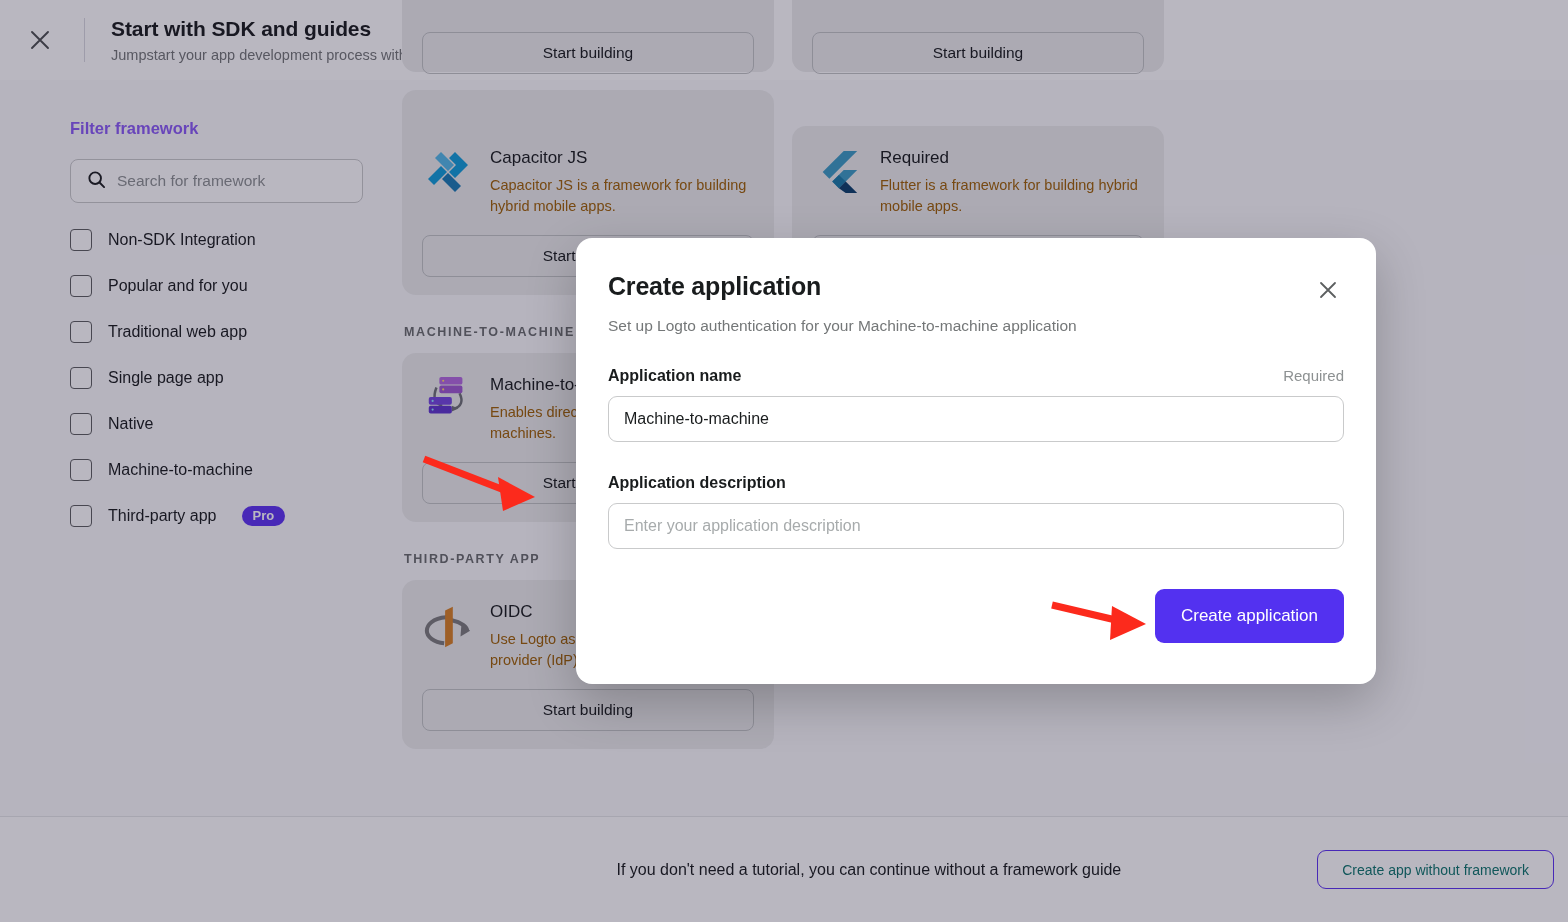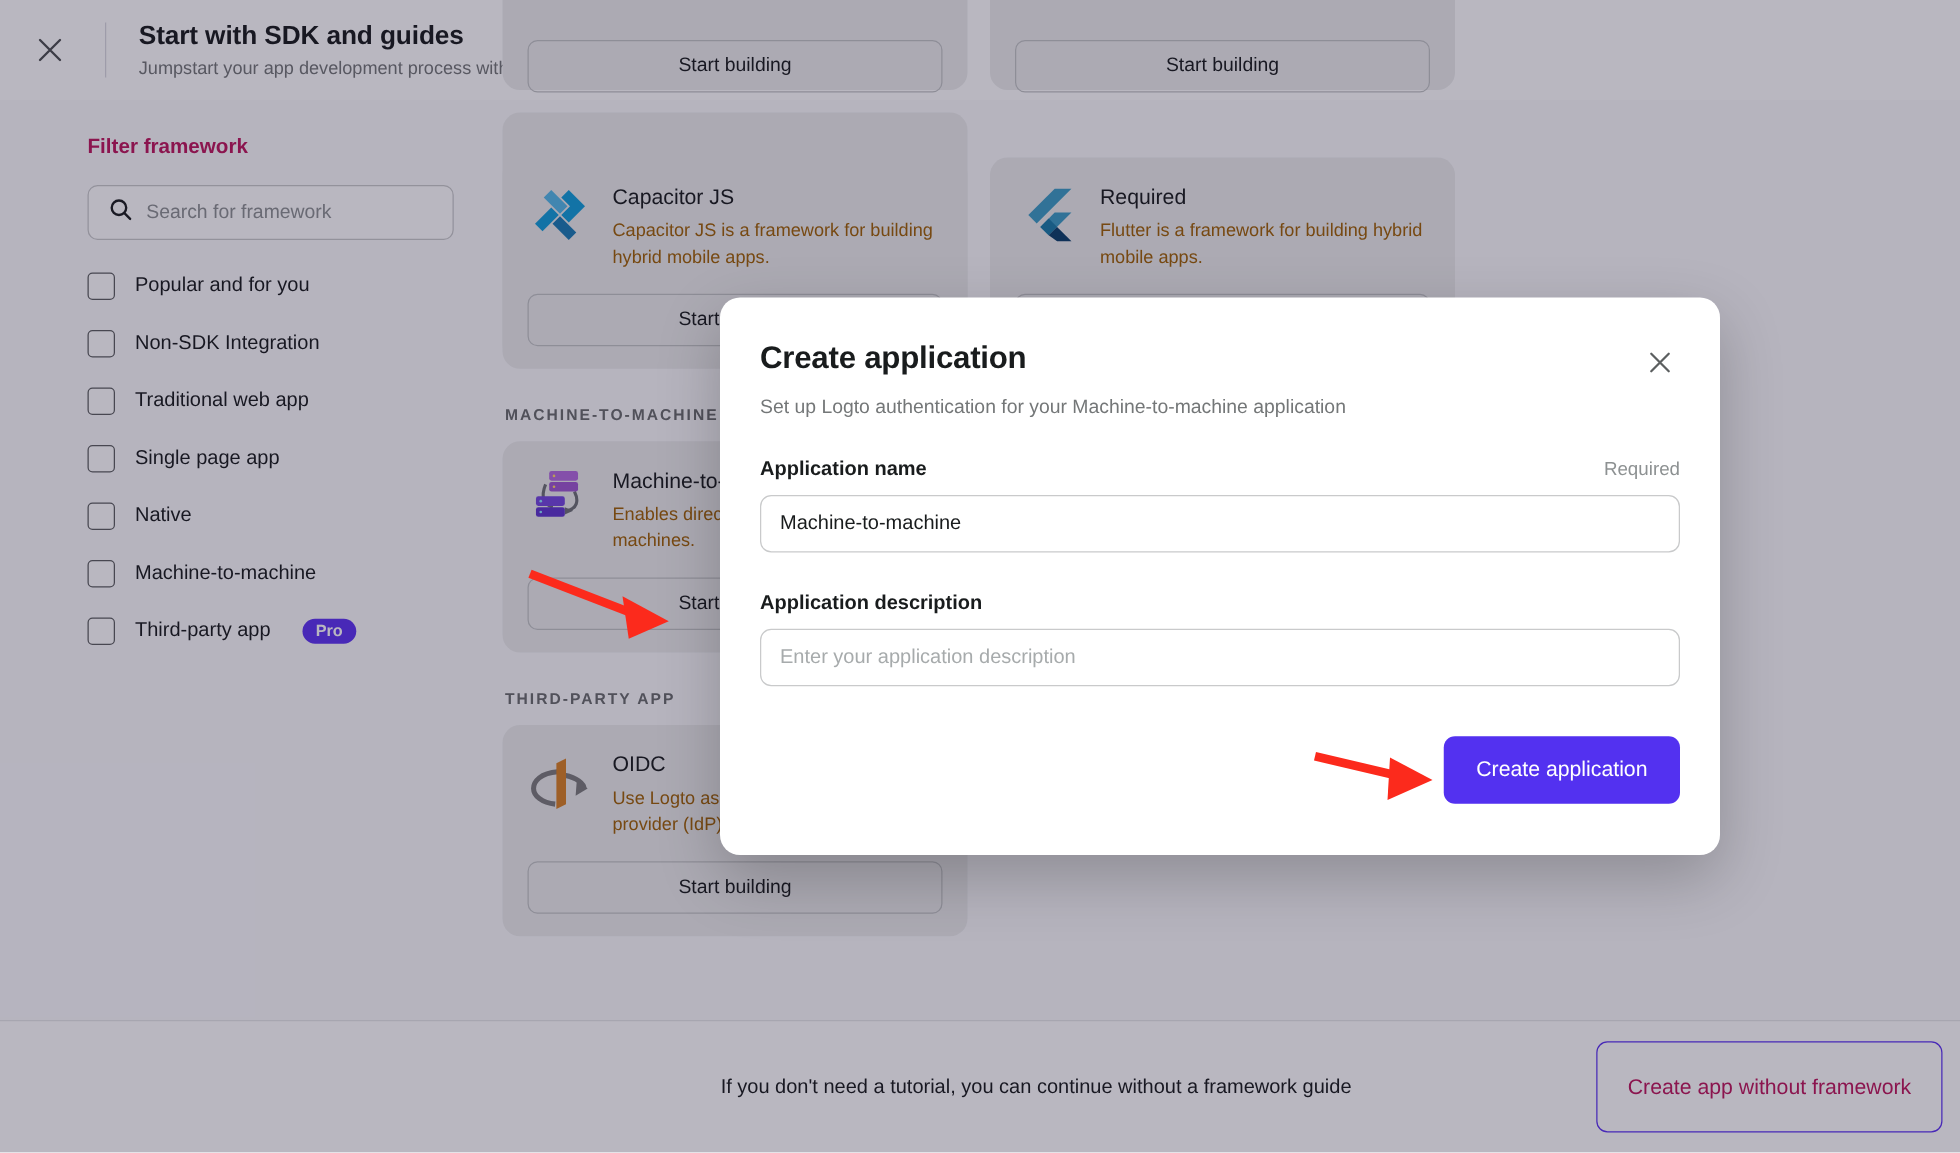--- a/index.html
+++ b/index.html
@@ -27,21 +27,21 @@
   }
   .hdr-divider {
     width: 1px; height: 44px; background: #d9d9e0; margin-left: 26px; margin-right: 26px;
   }
   .hdr-text { display: flex; flex-direction: column; justify-content: center; }
   .hdr-title { font-size: 21px; font-weight: 700; color: #191c1d; letter-spacing: -0.1px; line-height: 28px; }
   .hdr-sub { font-size: 14.5px; color: #747778; line-height: 22px; margin-top: 1px; }
 
   
   .sidebar { position: absolute; left: 70px; top: 108px; width: 300px; }
-  .filter-title { font-size: 16.5px; font-weight: 700; color: #be185d; margin-bottom: 21px; }
+  .filter-title { font-size: 16.5px; font-weight: 700; color: #8b5cf6; margin-bottom: 21px; margin-top: 11px; }
   .search-box {
     width: 293px; height: 44px; border: 1px solid #c9cacb; border-radius: 8px;
     display: flex; align-items: center; padding: 0 16px; gap: 11px; background: #fff;
   }
   .search-ph { font-size: 15.5px; color: #8d9192; }
   .chk-list { margin-top: 26px; display: flex; flex-direction: column; gap: 24px; }
   .chk-row { display: flex; align-items: center; gap: 16px; cursor: pointer; }
   .chk-box { width: 22px; height: 22px; border: 1.6px solid #5d5f60; border-radius: 4px; background: #fff; flex: 0 0 auto;}
   .chk-label { font-size: 16px; color: #191c1d; }
   .pro-badge {
@@ -72,22 +72,22 @@
   }
 
   
   .page-footer {
     position: absolute; left: 0; bottom: 0; width: 1568px; height: 106px;
     background: #ffffff; border-top: 1px solid #e6e7e8;
     display: flex; align-items: center; justify-content: flex-end; padding-right: 14px; gap: 196px;
   }
   .footer-note { font-size: 16px; color: #191c1d; }
   .footer-btn {
-    border: 1.4px solid #5d34f2; color: #be185d; background: transparent;
-    border-radius: 9px; height: 73px; padding: 0 24px; font-size: 17px;
+    border: 1.4px solid #5d34f2; color: #0f766e; background: transparent;
+    border-radius: 9px; height: 39px; padding: 0 24px; font-size: 14px;
     font-family: inherit; cursor: pointer; display:flex; align-items:center;
   }
 
   
   .dim { position: absolute; inset: 0; background: rgba(22,16,48,0.30); }
 
   
   .modal {
     position: absolute; left: 576px; top: 238px; width: 800px; height: 446px;
     background: #ffffff; border-radius: 16px;
@@ -144,25 +144,25 @@
           <svg width="19" height="19" viewBox="0 0 20 20" aria-hidden="true">
             <circle cx="8.6" cy="8.6" r="6.1" fill="none" stroke="#1c1f20" stroke-width="2"></circle>
             <path d="M13.2 13.2 L18 18" stroke="#1c1f20" stroke-width="2" stroke-linecap="round"></path>
           </svg>
         </span>
         <span class="search-ph">Search for framework</span>
       </div>
       <div class="chk-list" id="chk-list">
           <div class="chk-row">
             <span class="chk-box"></span>
+            <span class="chk-label">Non-SDK Integration</span>
+          </div>
+          <div class="chk-row">
+            <span class="chk-box"></span>
             <span class="chk-label">Popular and for you</span>
-          </div>
-          <div class="chk-row">
-            <span class="chk-box"></span>
-            <span class="chk-label">Non-SDK Integration</span>
           </div>
           <div class="chk-row">
             <span class="chk-box"></span>
             <span class="chk-label">Traditional web app</span>
           </div>
           <div class="chk-row">
             <span class="chk-box"></span>
             <span class="chk-label">Single page app</span>
           </div>
           <div class="chk-row">

